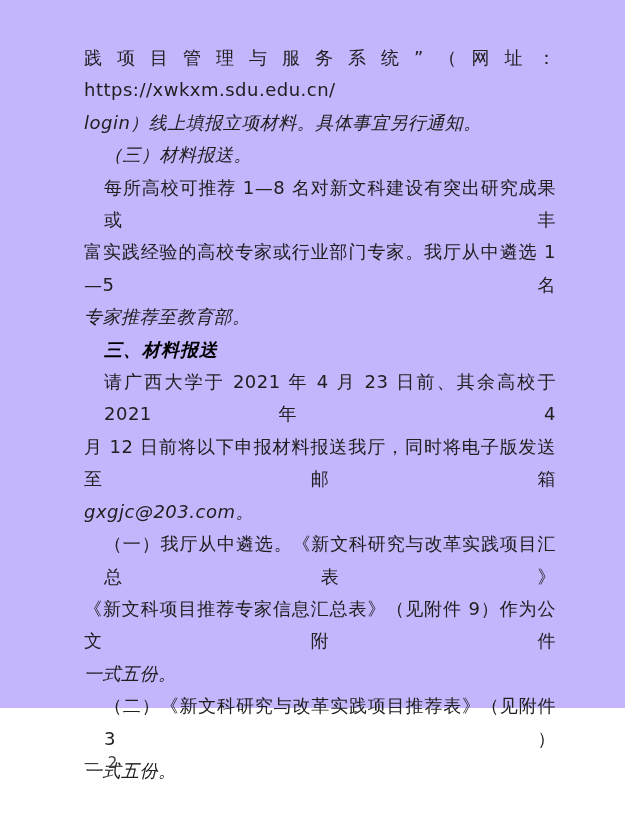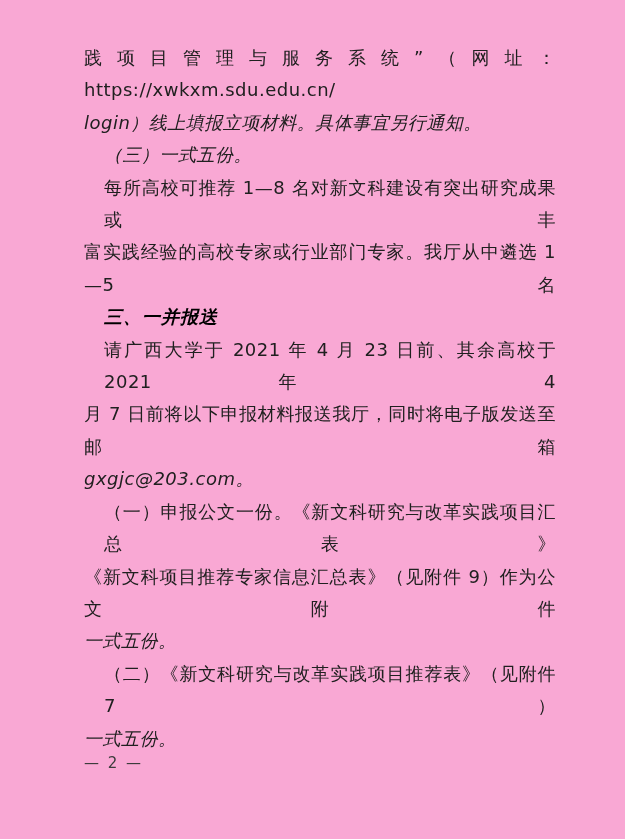--- a/index.html
+++ b/index.html
@@ -6,22 +6,22 @@
     margin: 0;
     padding: 0;
     background: #ffffff;
     width: 625px;
     height: 839px;
     overflow: hidden;
   }
   .page {
     position: relative;
     width: 625px;
-    height: 839px;
-    background: #f9a8d4;
+    height: 708px;
+    background: #c4b5fd;
     font-family: "DejaVu Sans", "Liberation Sans", sans-serif;
     color: #1f1f1f;
   }
   .doc-body {
     position: absolute;
     left: 84px;
     top: 42px;
     width: 472px;
     font-size: 18px;
     line-height: 32.4px;
@@ -61,40 +61,41 @@
 
 <div class="page">
   <div class="doc-body">
 
     <div id="blocks">
         <div class="block paragraph">
           <div class="line">践项目管理与服务系统”（网址：https://xwkxm.sdu.edu.cn/</div>
           <div class="line last">login）线上填报立项材料。具体事宜另行通知。</div>
         </div>
         <div class="block paragraph">
-          <div class="line last indent">（三）一式五份。</div>
+          <div class="line last indent">（三）材料报送。</div>
         </div>
         <div class="block paragraph">
           <div class="line indent">每所高校可推荐 1—8 名对新文科建设有突出研究成果或丰</div>
           <div class="line">富实践经验的高校专家或行业部门专家。我厅从中遴选 1—5 名</div>
+          <div class="line last">专家推荐至教育部。</div>
         </div>
         <div class="block heading">
-          <div class="line last indent">三、一并报送</div>
+          <div class="line last indent">三、材料报送</div>
         </div>
         <div class="block paragraph">
           <div class="line indent">请广西大学于 2021 年 4 月 23 日前、其余高校于 2021 年 4</div>
-          <div class="line">月 7 日前将以下申报材料报送我厅，同时将电子版发送至邮箱</div>
+          <div class="line">月 12 日前将以下申报材料报送我厅，同时将电子版发送至邮箱</div>
           <div class="line last">gxgjc@203.com。</div>
         </div>
         <div class="block paragraph">
-          <div class="line indent">（一）申报公文一份。《新文科研究与改革实践项目汇总表》</div>
+          <div class="line indent">（一）我厅从中遴选。《新文科研究与改革实践项目汇总表》</div>
           <div class="line">《新文科项目推荐专家信息汇总表》（见附件 9）作为公文附件</div>
           <div class="line last">一式五份。</div>
         </div>
         <div class="block paragraph">
-          <div class="line indent">（二）《新文科研究与改革实践项目推荐表》（见附件 7）</div>
+          <div class="line indent">（二）《新文科研究与改革实践项目推荐表》（见附件 3）</div>
           <div class="line last">一式五份。</div>
         </div>
       </div>
 
   </div>
   <div class="page-number">— 2 —</div>
 </div>
 
 </body></html>

